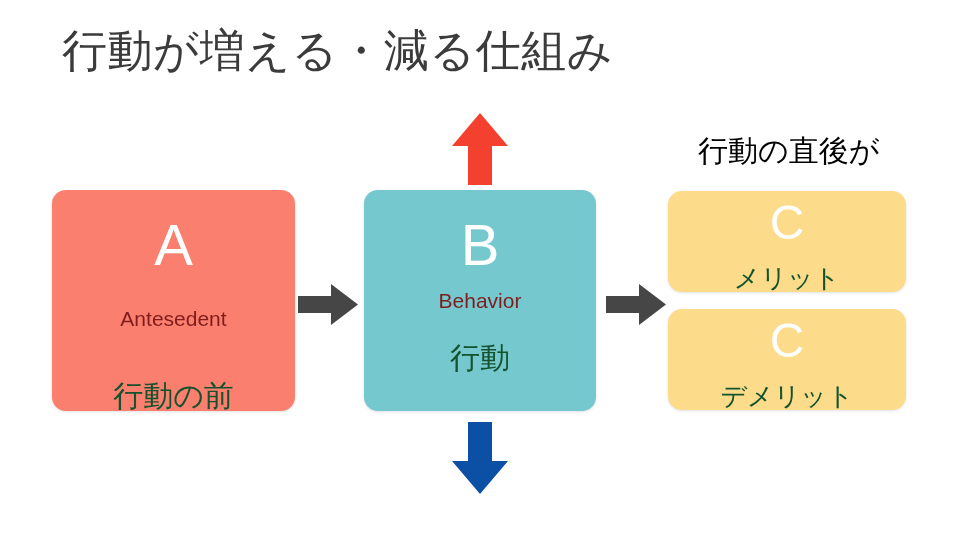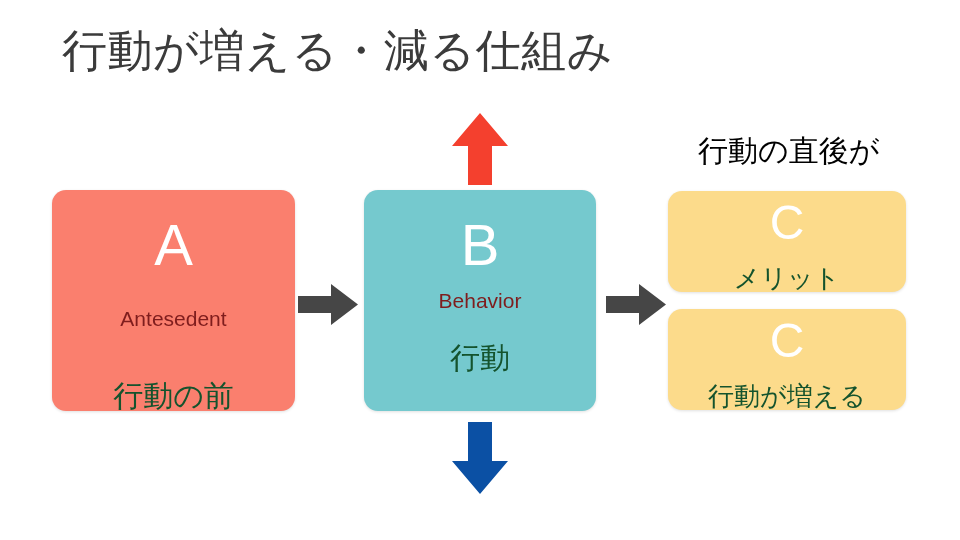--- a/index.html
+++ b/index.html
@@ -160,16 +160,16 @@
 
   <div id="c-label">行動の直後が</div>
 
   <div class="abc-box c-box" id="box-c1">
     <span class="box-letter">C</span>
     <span class="box-jp">メリット</span>
   </div>
 
   <div class="abc-box c-box" id="box-c2">
     <span class="box-letter">C</span>
-    <span class="box-jp">行動が増える</span>
+    <span class="box-jp">デメリット</span>
   </div>
 
 </div>
 
 </body></html>

